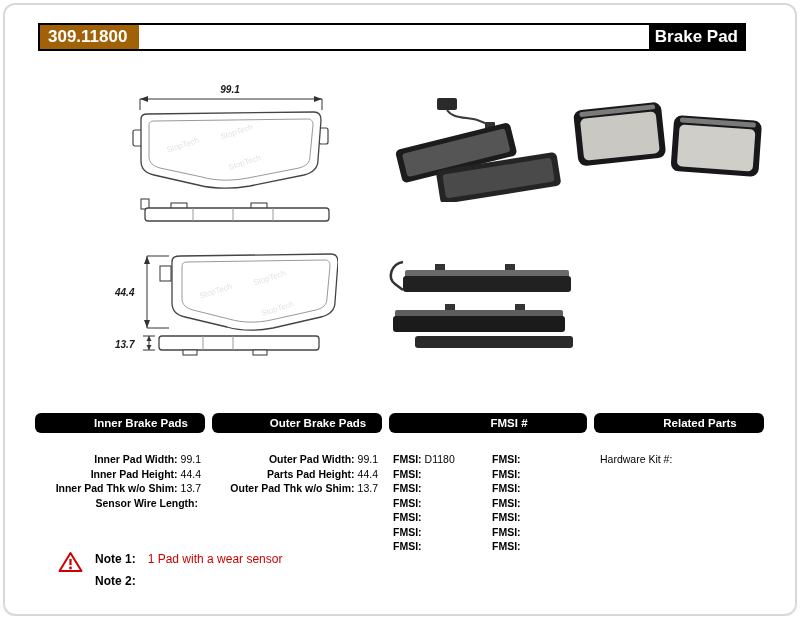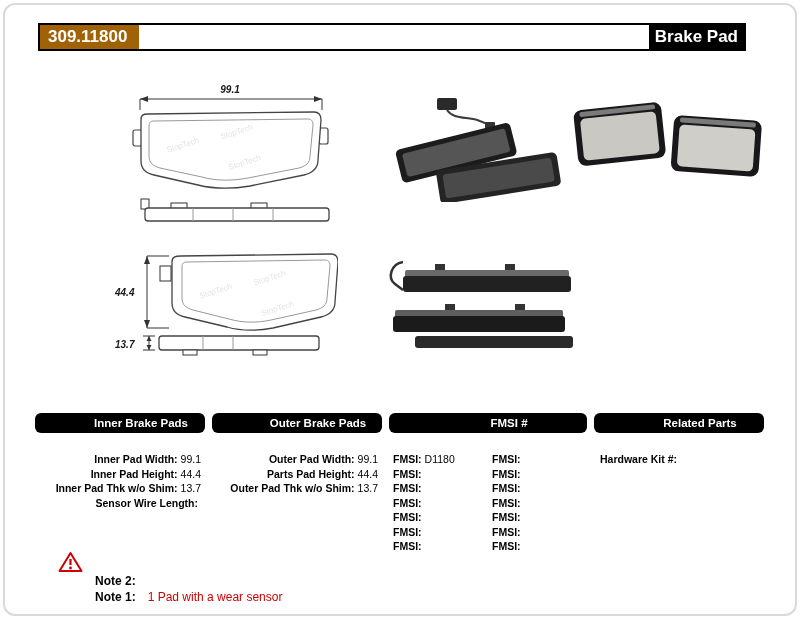--- a/index.html
+++ b/index.html
@@ -46,21 +46,21 @@
   .col-body { padding-top:19px; }
   .spec-row { font-size:10.5px; line-height:14.5px; text-align:right; padding-right:4px; white-space:nowrap; }
   .spec-row .spec-label { font-weight:bold; }
   .spec-row .spec-value { margin-left:3px; }
   .fmsi-grid { display:flex; }
   .fmsi-col { width:50%; }
   .fmsi-row { font-size:10.5px; line-height:14.5px; text-align:left; padding-left:4px; white-space:nowrap; }
   .fmsi-row .spec-label { font-weight:bold; }
   .fmsi-row .spec-value { margin-left:3px; }
   .related-row { font-size:10.5px; line-height:14.5px; text-align:left; padding-left:6px; white-space:nowrap; }
-  .related-row .spec-label { font-weight:bold; }
+  .related-row .spec-label { font-weight:normal; }
   
   .note-line { position:absolute; left:95px; display:flex; align-items:baseline; font-size:12px; }
   .note-label { font-weight:bold; color:#000; }
   .note-red { color:#cc0000; margin-left:12px; }
 </style>
 </head>
 <body>
 
 <div class="page">
 
@@ -238,21 +238,21 @@
     </div>
 
   </div>
 
   <svg class="abs" style="left:58px; top:551px;" width="25" height="22" viewBox="0 0 25 22">
     <polygon points="12.5,2 23.5,20 1.5,20" fill="none" stroke="#cc0000" stroke-width="2" stroke-linejoin="round"></polygon>
     <line x1="12.5" y1="8" x2="12.5" y2="14" stroke="#cc0000" stroke-width="2.2"></line>
     <circle cx="12.5" cy="17" r="1.4" fill="#cc0000"></circle>
   </svg>
 
-  <div class="note-line" style="top:552px;margin-top:38px;">
+  <div class="note-line" style="top:552px;">
     <span class="note-label">Note 1:</span>
     <span class="note-red">1 Pad with a wear sensor</span>
   </div>
   <div class="note-line" style="top:574px;text-align:center;">
     <span class="note-label">Note 2:</span>
     <span class="note-red"></span>
   </div>
 
 </div>
 

